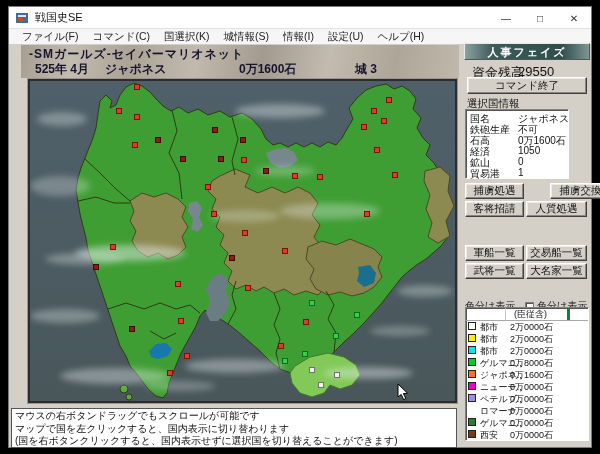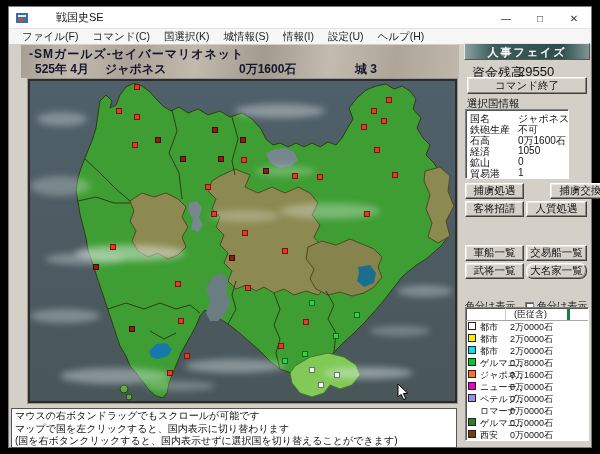--- a/index.html
+++ b/index.html
@@ -1,20 +1,20 @@
 <!DOCTYPE html>
 <html><head>
 <meta charset="utf-8">
 <style>
   html,body{margin:0;padding:0;background:#000;}
   *{box-sizing:border-box;font-family:"Liberation Sans","DejaVu Sans",sans-serif;}
   .screen{position:relative;width:600px;height:454px;background:#000;overflow:hidden;}
   .window{position:absolute;left:8px;top:6px;width:584px;height:442px;background:#d4d0c8;border:1px solid #7a7a7a;}
   
-  .titlebar{position:absolute;left:0;top:0;width:100%;height:22px;background:#fff;display:flex;align-items:center;border-bottom:1px solid #e2e2e2;gap:21px;}
+  .titlebar{position:absolute;left:0;top:0;width:100%;height:22px;background:#fff;display:flex;align-items:center;border-bottom:1px solid #e2e2e2;}
   .app-icon{width:14px;height:14px;margin:0 6px 0 6px;flex:0 0 auto;}
   .title-text{font-size:11px;color:#111;}
   .winbtns{position:absolute;right:0;top:0;height:22px;display:flex;}
   .winbtn{width:34px;height:22px;display:flex;align-items:center;justify-content:center;font-size:10px;color:#333;}
   
   .menubar{position:absolute;left:0;top:22px;width:100%;height:16px;background:#f6f6f6;display:flex;align-items:center;padding-left:6px;border-bottom:1px solid #cfcfcf;}
   .menu-item{font-size:10.5px;color:#222;margin:16px 7px;white-space:nowrap;}
   
   .banner{position:absolute;left:12px;top:38px;width:438px;height:33px;color:#15152e;
     background:linear-gradient(100deg, rgba(0,0,0,.10) 0%, rgba(255,255,255,.14) 12%, rgba(0,0,0,.07) 25%, rgba(255,255,255,.12) 40%, rgba(0,0,0,.12) 55%, rgba(255,255,255,.14) 70%, rgba(0,0,0,.06) 85%, rgba(255,255,255,.1) 100%), #b9b0a2;}
@@ -245,21 +245,21 @@
       </div>
 
       <button class="btn grid-btn" style="left:2px;top:140px;width:59px;">捕虜処遇</button>
       <button class="btn grid-btn" style="left:63px;top:140px;width:61px;margin-left:24px;">捕虜交換</button>
       <button class="btn grid-btn" style="left:2px;top:158px;width:59px;">客将招請</button>
       <button class="btn grid-btn" style="left:63px;top:158px;width:61px;">人質処遇</button>
 
       <button class="btn grid-btn" style="left:2px;top:202px;width:59px;">軍船一覧</button>
       <button class="btn grid-btn" style="left:63px;top:202px;width:61px;">交易船一覧</button>
       <button class="btn grid-btn" style="left:2px;top:220px;width:59px;">武将一覧</button>
-      <button class="btn grid-btn" style="left:63px;top:220px;width:61px;border-radius:7px;">大名家一覧</button>
+      <button class="btn grid-btn" style="left:63px;top:220px;width:61px;">大名家一覧</button>
 
       <div class="daimyo-label-row">
         <span>色分け表示</span>
         <span class="cb-wrap">
           <span class="cb"></span>
           <span class="cb-label">色分け表示</span>
         </span>
       </div>
 
       <div class="list-box">

